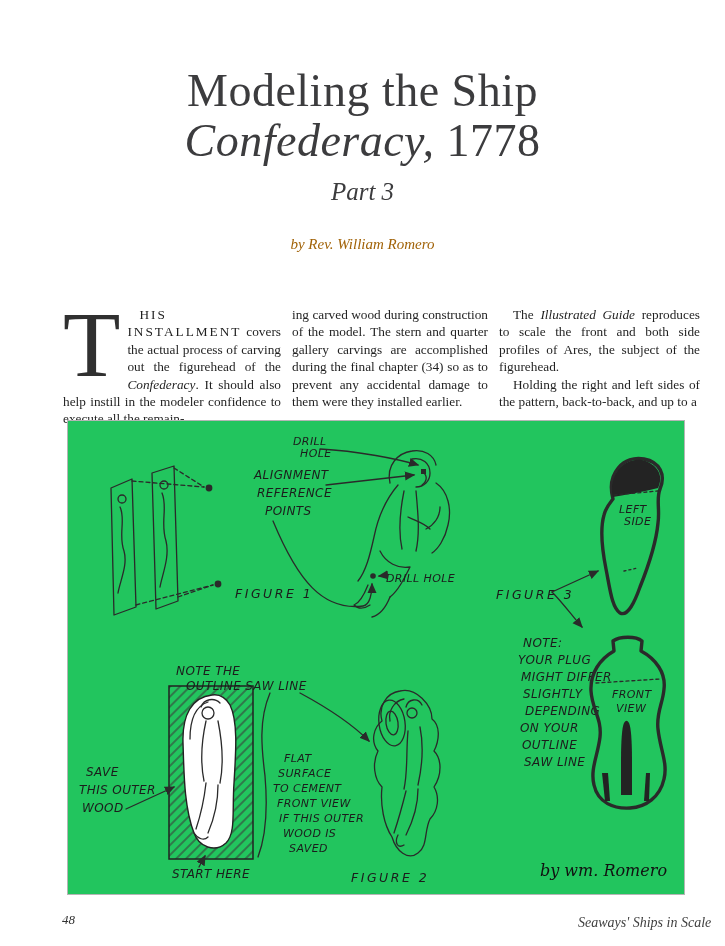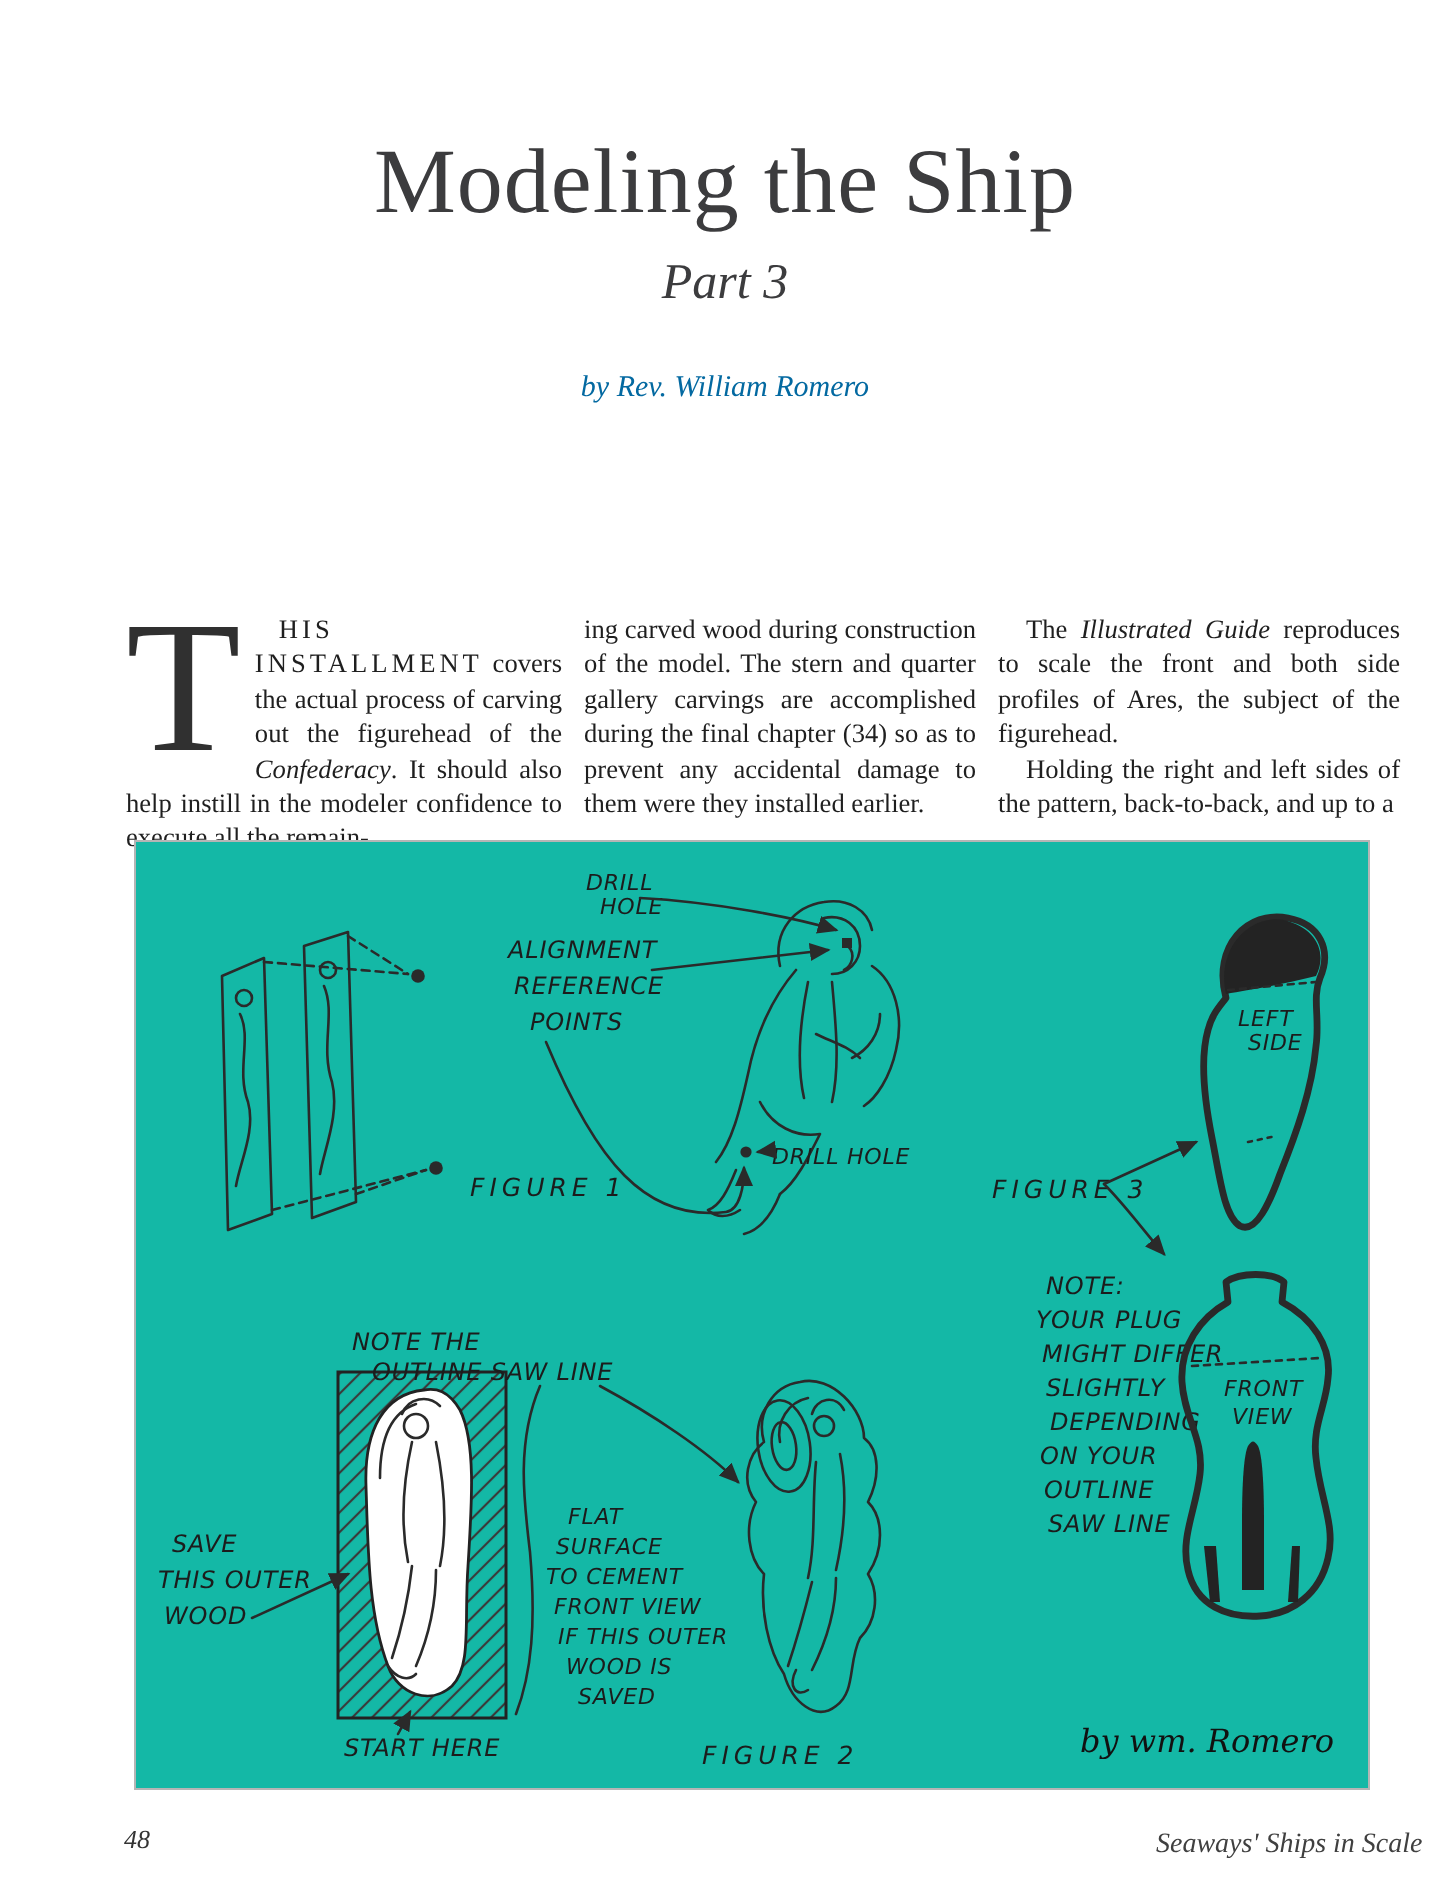--- a/index.html
+++ b/index.html
@@ -4,35 +4,35 @@
 <style>
   html,body{margin:0;padding:0;background:#e8e8e8;}
   .page{position:relative;width:725px;height:946px;background:#ffffff;margin:0 auto;
         overflow:hidden;font-family:"Liberation Serif",serif;color:#1f1f1f;}
 
   
   .title-wrap{padding-top:66px;text-align:center;}
   .t1,.t2{font-size:46px;line-height:50px;color:#3c3c3e;letter-spacing:0.5px;}
   .t2 i{font-style:italic;}
   .part{margin-top:12px;font-size:25px;font-style:italic;color:#3c3c3e;}
-  .byline{margin-top:30px;font-size:15px;font-style:italic;color:#0369a1;}
+  .byline{margin-top:30px;font-size:15px;font-style:italic;color:#a16207;}
 
   
   .cols{position:absolute;left:63px;top:306px;width:637px;display:flex;gap:11px;}
   .col{font-size:13.3px;line-height:17.4px;text-align:justify;}
   .c1{width:218px;}
   .c2{width:196px;}
   .c3{width:201px;}
   .c3 p{margin:0;text-indent:14px;}
   .dropcap{float:left;font-size:94px;line-height:70px;padding:3px 7px 0 0;color:#303030;}
   .lead{letter-spacing:2px;word-spacing:5px;margin-left:12px;}
 
   
   .figbox{position:absolute;left:67px;top:420px;width:616px;height:473px;
-          border:1px solid #b5b5b5;background:#14b8a6;}
+          border:1px solid #b5b5b5;background:#22c55e;}
   .figbox svg{display:block;}
   svg .ink{stroke:#2a2a2a;fill:none;stroke-width:1.3;stroke-linecap:round;stroke-linejoin:round;}
   svg .thick{stroke:#2a2a2a;fill:none;stroke-width:3.4;stroke-linejoin:round;}
   svg .ht{font-family:"DejaVu Sans",sans-serif;font-style:italic;font-size:11px;fill:#1c1c1c;letter-spacing:0.4px;}
   svg .ht2{font-family:"DejaVu Sans",sans-serif;font-style:italic;font-size:12px;fill:#1c1c1c;letter-spacing:0.4px;}
   svg .cap{font-family:"DejaVu Sans",sans-serif;font-style:italic;font-size:12.5px;fill:#1c1c1c;letter-spacing:2.5px;}
   svg .sig{font-family:"DejaVu Serif",serif;font-style:italic;font-size:16px;fill:#111;}
 
   
   .wm{position:absolute;left:0;top:828px;width:725px;height:118px;mix-blend-mode:multiply;}
@@ -41,20 +41,21 @@
   .pageno{position:absolute;left:62px;top:912px;font-size:13px;font-style:italic;color:#333;}
   .mag{position:absolute;left:578px;top:915px;font-size:14px;font-style:italic;color:#404040;}
 </style>
 </head>
 <body>
 
 <div class="page">
 
   <div class="title-wrap">
     <div class="t1">Modeling the Ship</div>
+    <div class="t2"><i>Confederacy,</i><span> 1778</span></div>
     <div class="part">Part 3</div>
     <div class="byline">by Rev. William Romero</div>
   </div>
 
   <div class="cols">
     <div class="col c1">
       <span class="dropcap">T</span><span class="lead">HIS INSTALLMENT</span><span> covers the actual process of carving out the figurehead of the </span><i>Confederacy</i><span>. It should also help instill in the modeler confidence to execute all the remain-</span>
     </div>
     <div class="col c2">
       <span>ing carved wood during construction of the model. The stern and quarter gallery carvings are accomplished during the final chapter (34) so as to prevent any accidental damage to them were they installed earlier.</span>

